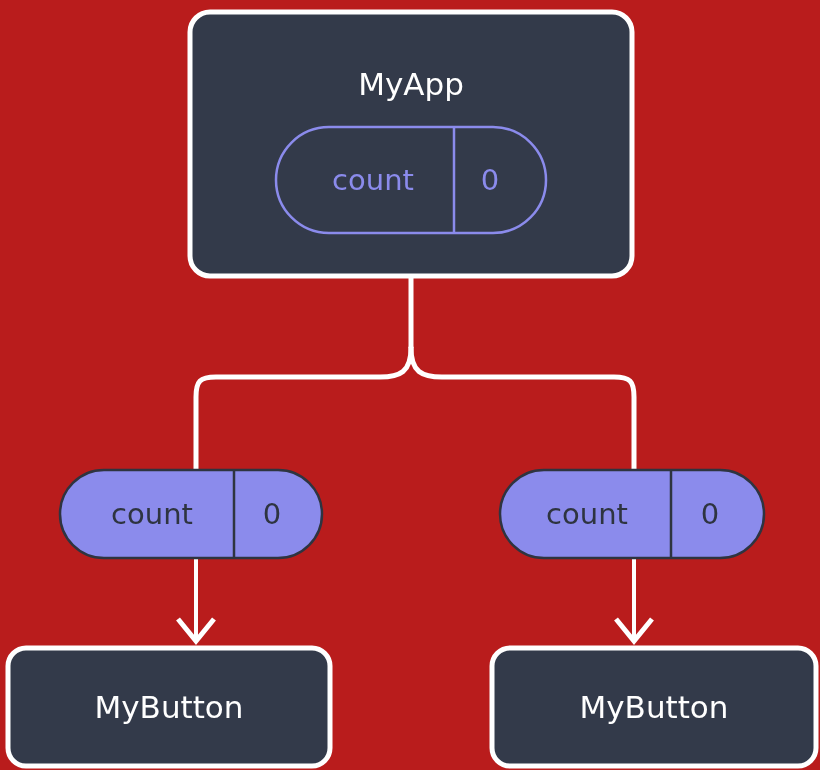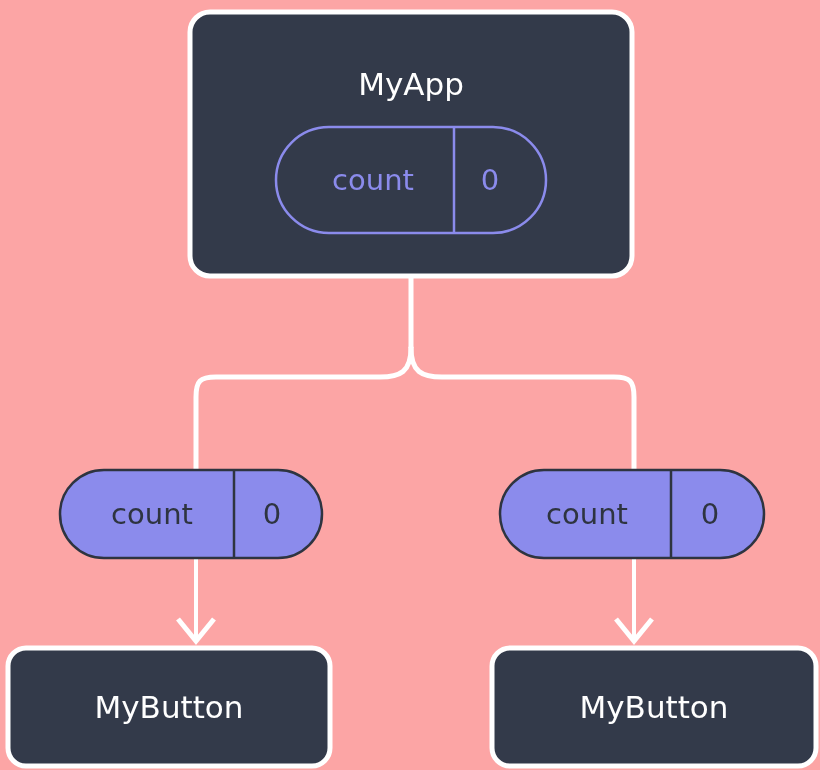--- a/index.html
+++ b/index.html
@@ -11,21 +11,21 @@
   body {
     width: 820px;
     height: 770px;
     overflow: hidden;
     font-family: "DejaVu Sans", "Liberation Sans", sans-serif;
   }
   #canvas {
     position: relative;
     width: 820px;
     height: 770px;
-    background: #fca5a5;
+    background: #b91c1c;
     text-decoration: underline;
   }
   svg.diagram {
     position: absolute;
     left: 0;
     top: 0;
     width: 820px;
     height: 770px;
   }
   .node-label {

